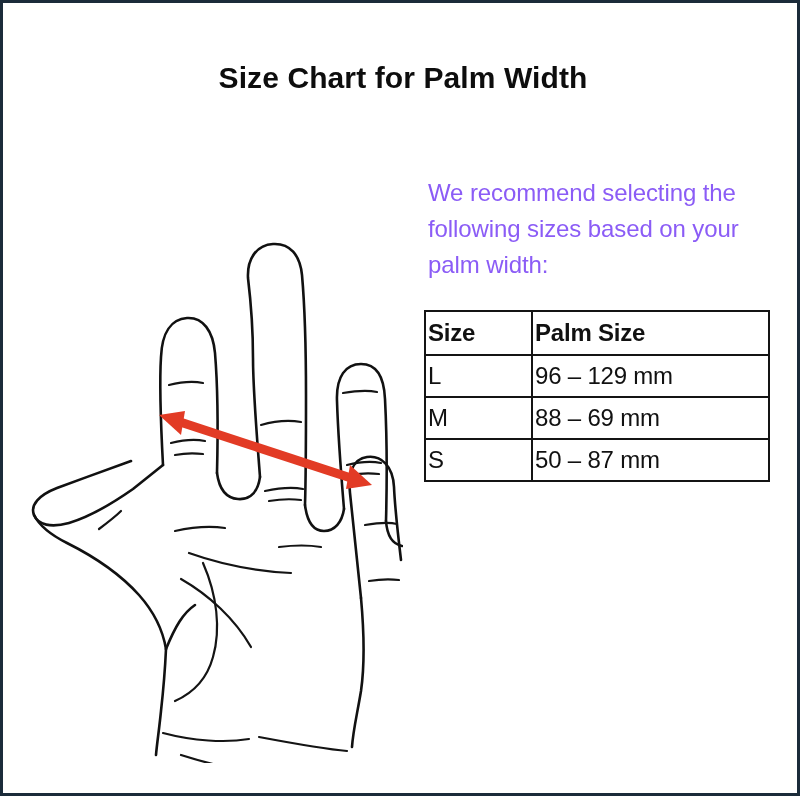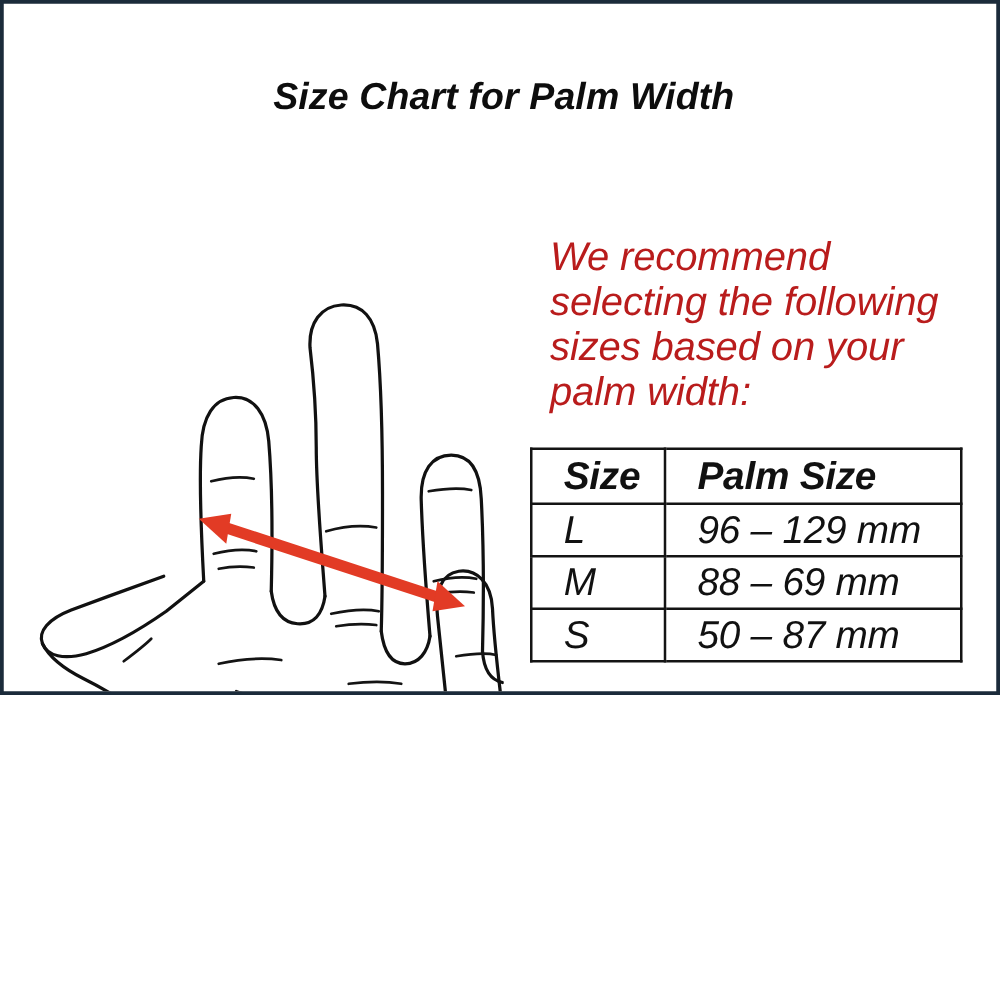--- a/index.html
+++ b/index.html
@@ -6,26 +6,25 @@
     margin: 0;
     padding: 0;
     background: #ffffff;
   }
   body {
     font-family: "Liberation Sans", sans-serif;
   }
   #frame {
     position: relative;
     width: 800px;
-    height: 556px;
+    height: 796px;
     box-sizing: border-box;
     background: #ffffff;
     border: 3px solid #1b2b3a;
     overflow: hidden;
-    font-style: italic;
   }
   #title {
     position: absolute;
     top: 58px;
     left: 0;
     width: 800px;
     text-align: center;
     font-size: 30px;
     font-weight: bold;
     color: #0d0d0d;
@@ -43,40 +42,40 @@
     width: 400px;
     height: 620px;
   }
   #text-panel {
     position: absolute;
     left: 421px;
     top: 168px;
     width: 350px;
   }
   .para {
-    font-size: 32px;
+    font-size: 24px;
     line-height: 36px;
-    color: #b91c1c;
-    margin: 16px;
+    color: #8b5cf6;
+    margin: 4px;
     letter-spacing: -0.1px;
   }
   #intro-text {
     width: 348px;
   }
   #size-table {
     margin-top: 27px;
     border-collapse: collapse;
     width: 344px;
     table-layout: fixed;
   }
   #size-table td, #size-table th {
     border: 2px solid #141414;
-    padding: 0 0 0 25px;
+    padding: 0 0 0 2px;
     height: 40px;
-    font-size: 31px;
+    font-size: 24px;
     color: #111111;
     text-align: left;
     vertical-align: middle;
     font-weight: normal;
     letter-spacing: -0.2px;
   }
   #size-table thead th {
     font-weight: bold;
     height: 42px;
   }

